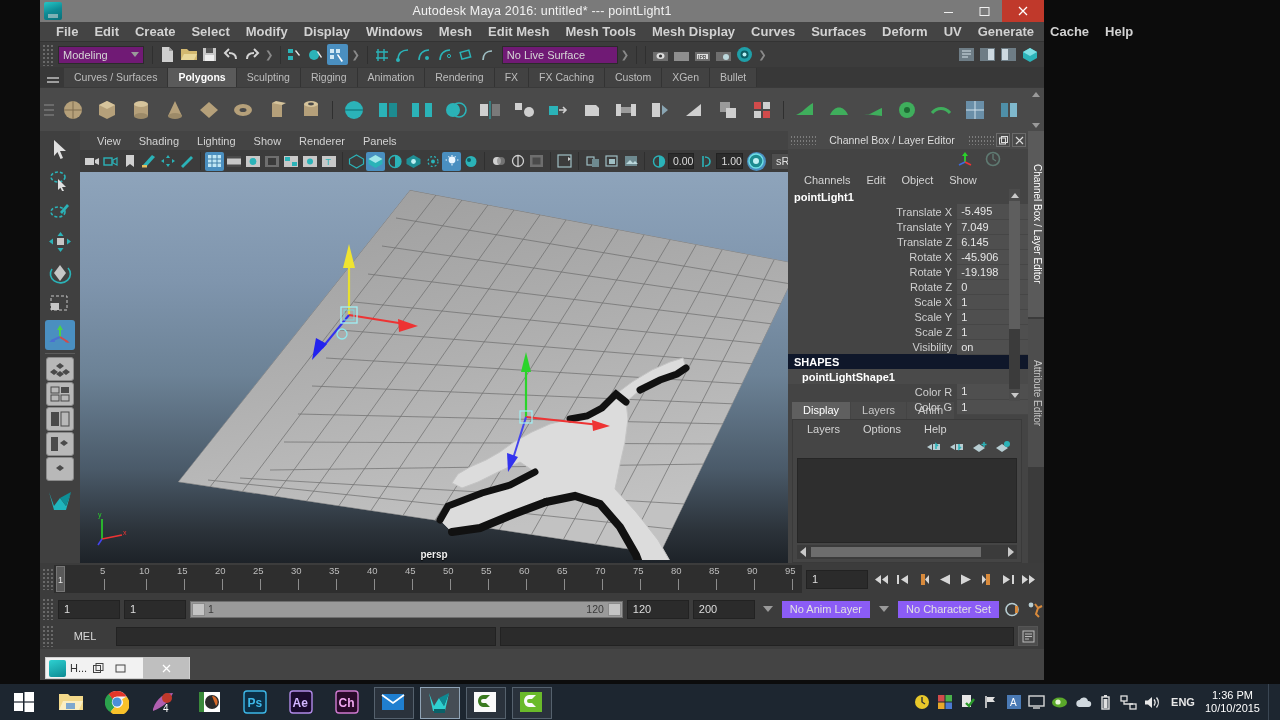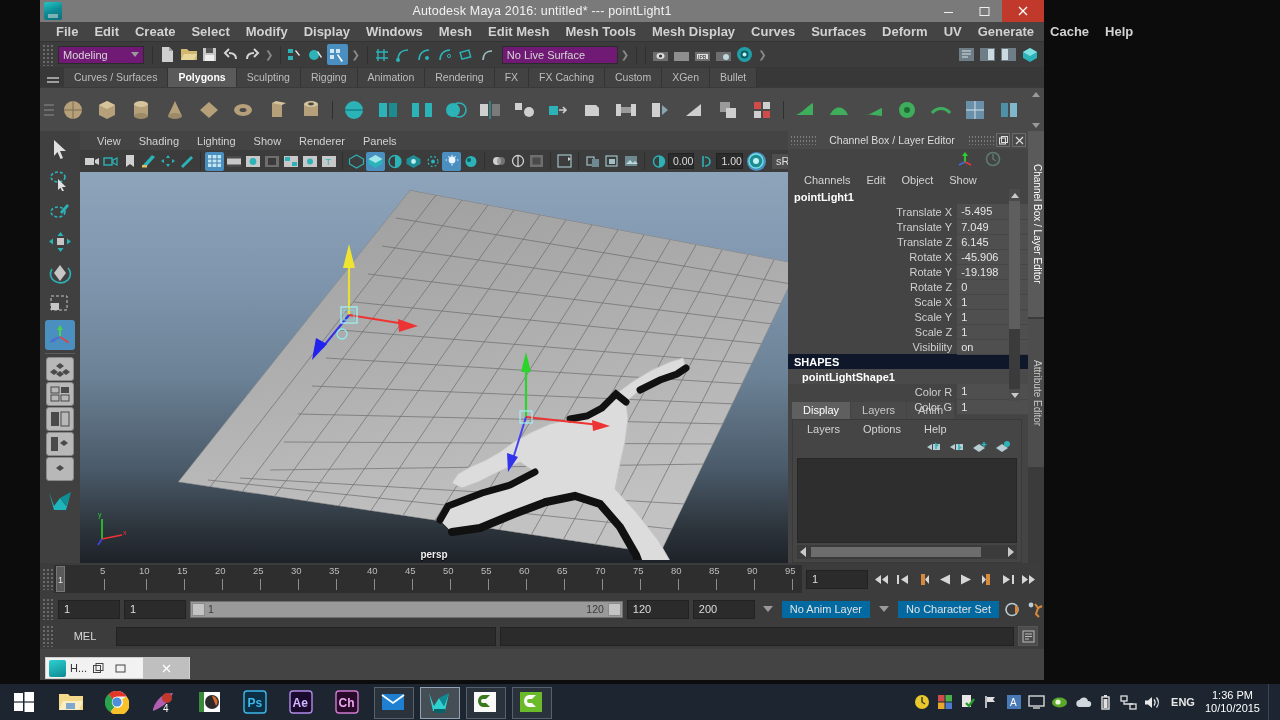--- a/index.html
+++ b/index.html
@@ -169,21 +169,21 @@
   .rangerow { height:28px; background:#3c3c3c; display:flex; align-items:center; padding-left:2px; gap:4px;}
   .rfield{ width:62px;height:19px;background:#2b2b2b;border:1px solid #222;color:#ddd;
      font-size:11px;display:flex;align-items:center;padding-left:5px; flex:0 0 auto;}
   .rangebar{ flex:1; height:17px; background:#9a9a9a; border:1px solid #6e6e6e; position:relative;
      display:flex; align-items:center; min-width:0;}
   .rhandle{ width:13px;height:13px;background:#c4c4c4;border:1px solid #8c8c8c; flex:0 0 auto; margin:0 1px;}
   .rangebar .lo{ font-size:10.5px;color:#3a3a3a; margin-left:2px;}
   .rangebar .hi{ font-size:10.5px;color:#3a3a3a; margin-left:auto; margin-right:3px;}
   .dropsel{ width:18px;height:19px;display:flex;align-items:center;justify-content:center;flex:0 0 auto;}
   .dropsel .tri{width:0;height:0;border-left:5px solid transparent;border-right:5px solid transparent;border-top:6px solid #9a9a9a;}
-  .rtext{ height:19px;background:#0369a1;border:1px solid #3c3c3c;color:#e2e2e2;font-size:11px;
+  .rtext{ height:19px;background:#8b5cf6;border:1px solid #3c3c3c;color:#e2e2e2;font-size:11px;
      display:flex;align-items:center;padding:0 8px;flex:0 0 auto;}
 
   
   .cmdline{ height:26px; background:#3c3c3c; display:flex; align-items:center; padding-left:2px; gap:4px;}
   .mel{ width:54px; text-align:center; font-size:11px; color:#d8d8d8;}
   .cmdinput{ width:380px;height:19px;background:#2b2b2b;border:1px solid #222;flex:0 0 auto;}
   .cmdoutput{ flex:1;height:19px;background:#2b2b2b;border:1px solid #222;min-width:0;}
   .cmdicon{ width:20px;height:20px;border:1px solid #555;background:#4d4d4d;display:flex;
      align-items:center;justify-content:center;margin-right:6px;flex:0 0 auto;}
 

